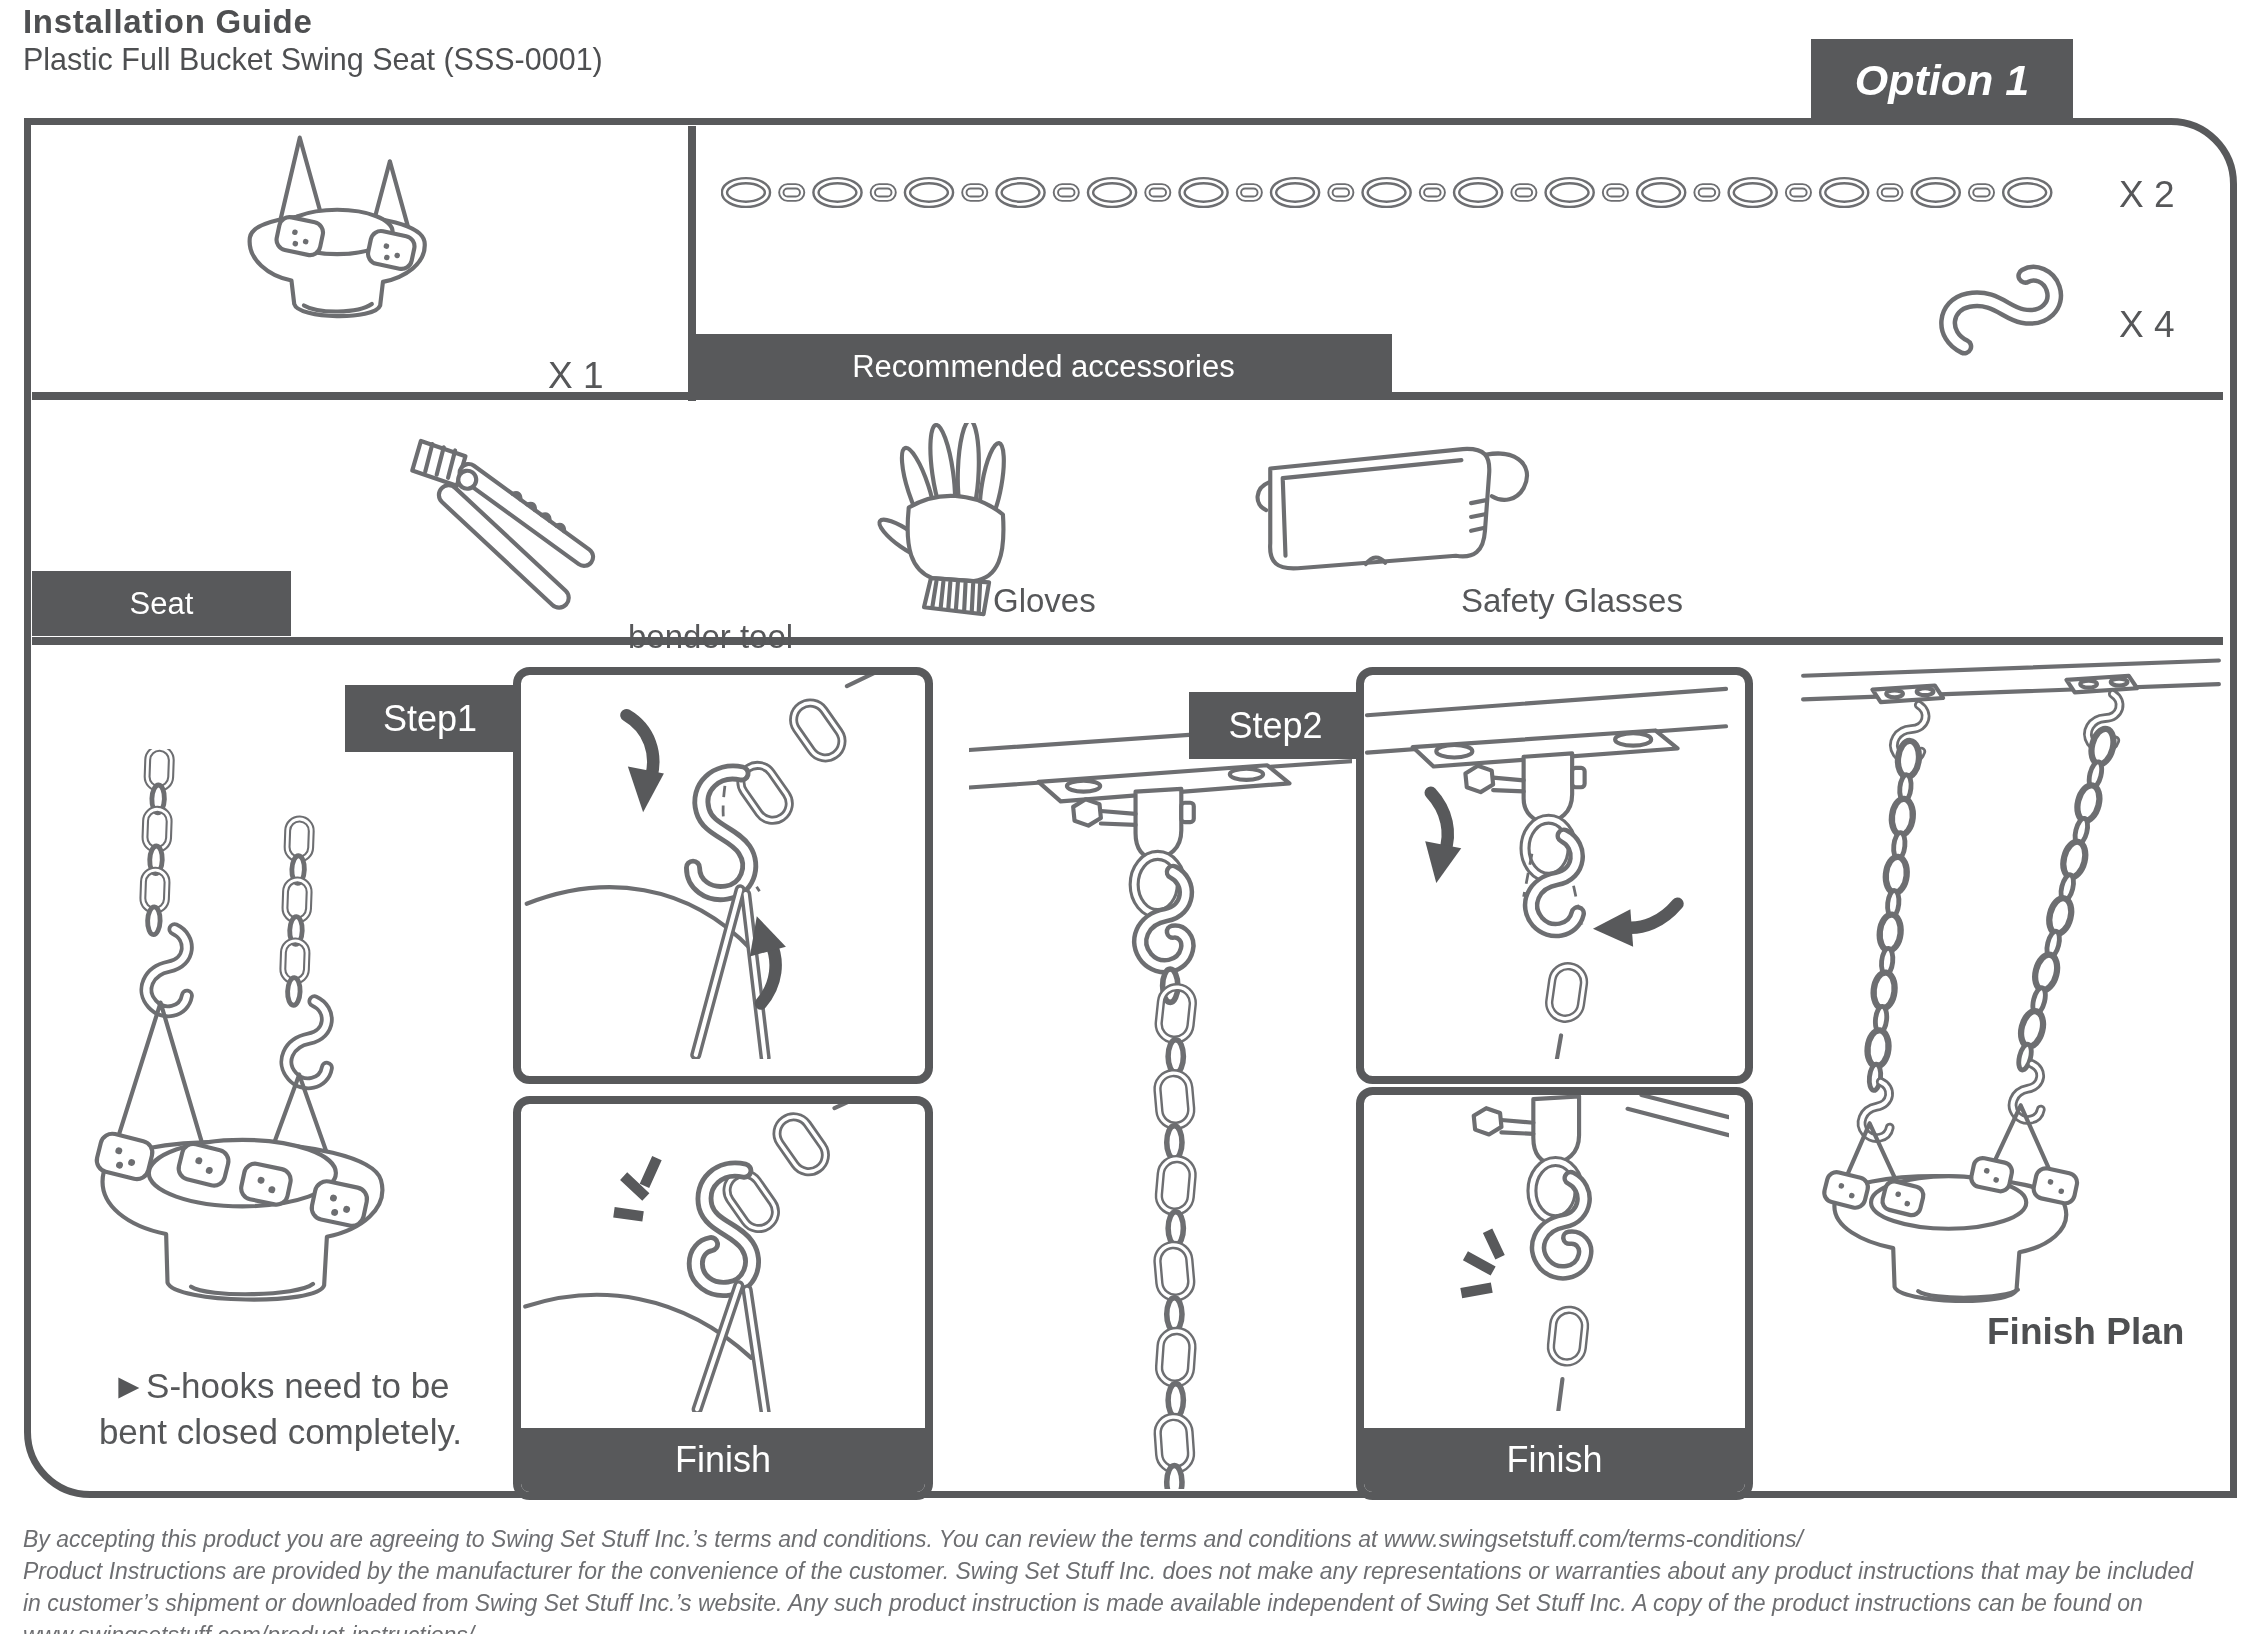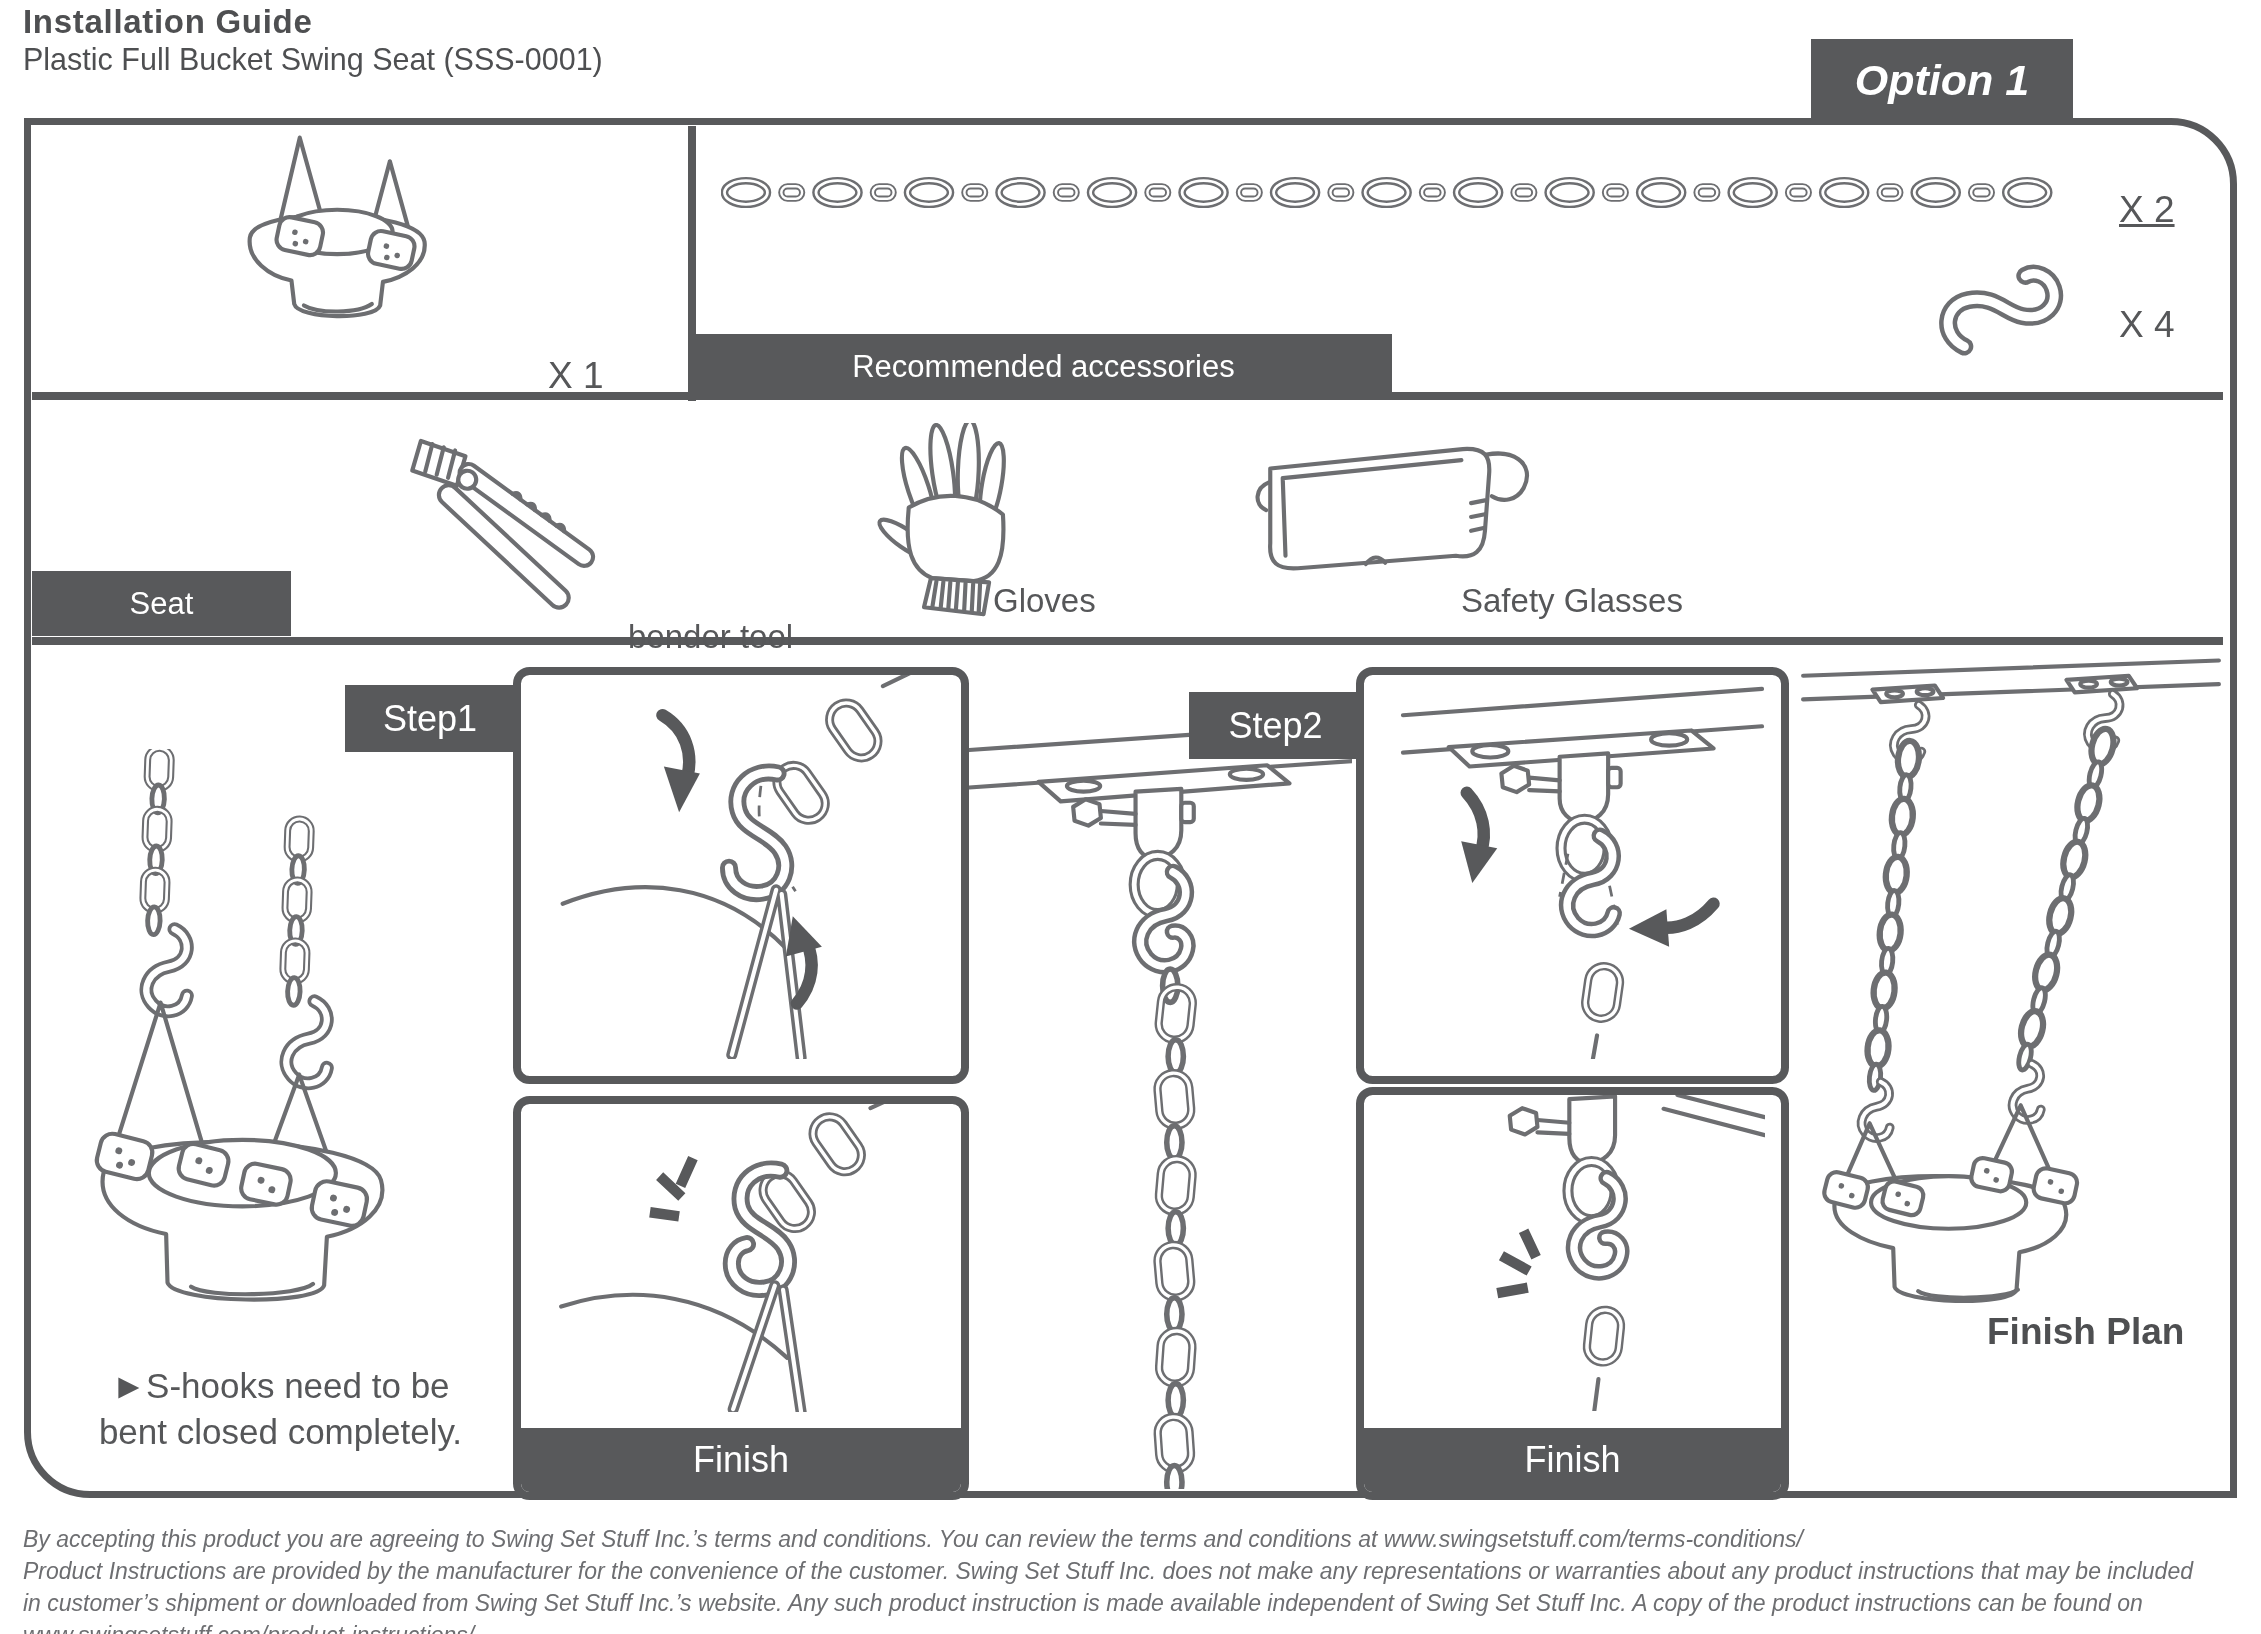--- a/index.html
+++ b/index.html
@@ -9,21 +9,21 @@
   .title{font-size:33px;font-weight:bold;color:#4e4f51;letter-spacing:0.7px;}
   .subtitle{font-size:30.5px;color:#4e4f51;}
   .badge{background:#58595b;color:#fff;display:flex;align-items:center;justify-content:center;
          font-size:43px;font-weight:bold;}
   .mainbox{border:7.6px solid #58595b;border-radius:0 66px 0 66px;background:#fff;}
   .bar{background:#58595b;color:#fff;display:flex;align-items:center;justify-content:center;font-size:31px;}
   .stepbar{background:#58595b;color:#fff;display:flex;align-items:center;justify-content:center;font-size:36px;}
   .qty{font-size:37px;color:#565759;}
   .caption{font-size:33px;color:#565759;}
   .divider{background:#58595b;}
-  .panel{position:absolute;border:8.3px solid #58595b;border-radius:16.6px;background:#fff;overflow:hidden;padding-left:36px;}
+  .panel{position:absolute;border:8.3px solid #58595b;border-radius:16.6px;background:#fff;overflow:hidden;}
   .finishbar{position:absolute;left:0;right:0;bottom:0;height:64px;background:#58595b;color:#fff;
              display:flex;align-items:center;justify-content:center;font-size:36px;}
   .note{font-size:35px;color:#565759;line-height:46px;text-align:center;}
   .finishplan{font-size:37px;font-weight:bold;color:#4e4f51;}
   .footer{font-size:23px;font-style:italic;color:#6d6e71;line-height:32px;white-space:nowrap;}
   
   .ln{stroke:#6d6e71;stroke-width:6;fill:none;stroke-linecap:round;stroke-linejoin:round;}
   .lnf{stroke:#6d6e71;stroke-width:6;fill:#fff;stroke-linecap:round;stroke-linejoin:round;}
   .dsh{stroke:#6d6e71;stroke-width:4;fill:none;stroke-dasharray:16 12;}
   .dot{fill:#6d6e71;stroke:none;}
@@ -101,21 +101,21 @@
     <use href="#cb" transform="translate(1356,31)"></use>
       <use href="#cs" transform="translate(1422,31)"></use>
     <use href="#cb" transform="translate(1488,31)"></use>
       <use href="#cs" transform="translate(1554,31)"></use>
     <use href="#cb" transform="translate(1620,31)"></use>
       <use href="#cs" transform="translate(1686,31)"></use>
     <use href="#cb" transform="translate(1752,31)"></use>
       <use href="#cs" transform="translate(1818,31)"></use>
     <use href="#cb" transform="translate(1884,31)"></use>
   </svg>
-  <div class="abs qty" style="left:2119px;top:189px;text-decoration:underline;">X 2</div>
+  <div class="abs qty" style="left:2119px;top:174px;">X 2</div>
   <svg class="abs" style="left:1928px;top:262px;" width="153" height="97" viewBox="0 0 220 140">
     <path d="M52,122 C18,106 22,62 58,55 C96,48 112,74 136,78 C168,84 188,62 180,38 C174,20 154,12 140,20" fill="none" stroke="#6d6e71" stroke-width="26" stroke-linecap="round"></path>
     <path d="M52,122 C18,106 22,62 58,55 C96,48 112,74 136,78 C168,84 188,62 180,38 C174,20 154,12 140,20" fill="none" stroke="#fff" stroke-width="13" stroke-linecap="round"></path>
   </svg>
   <div class="abs qty" style="left:2119px;top:304px;">X 4</div>
   <div class="abs bar" style="left:695px;top:334px;width:697px;height:66px;">Recommended accessories</div>
 
   <svg class="abs" style="left:374px;top:409px;" width="277" height="229" viewBox="0 0 400 330">
     <g transform="rotate(36 160 140)">
       <path class="lnf" d="M30,118 L95,98 L110,140 L45,160 Z"></path>

